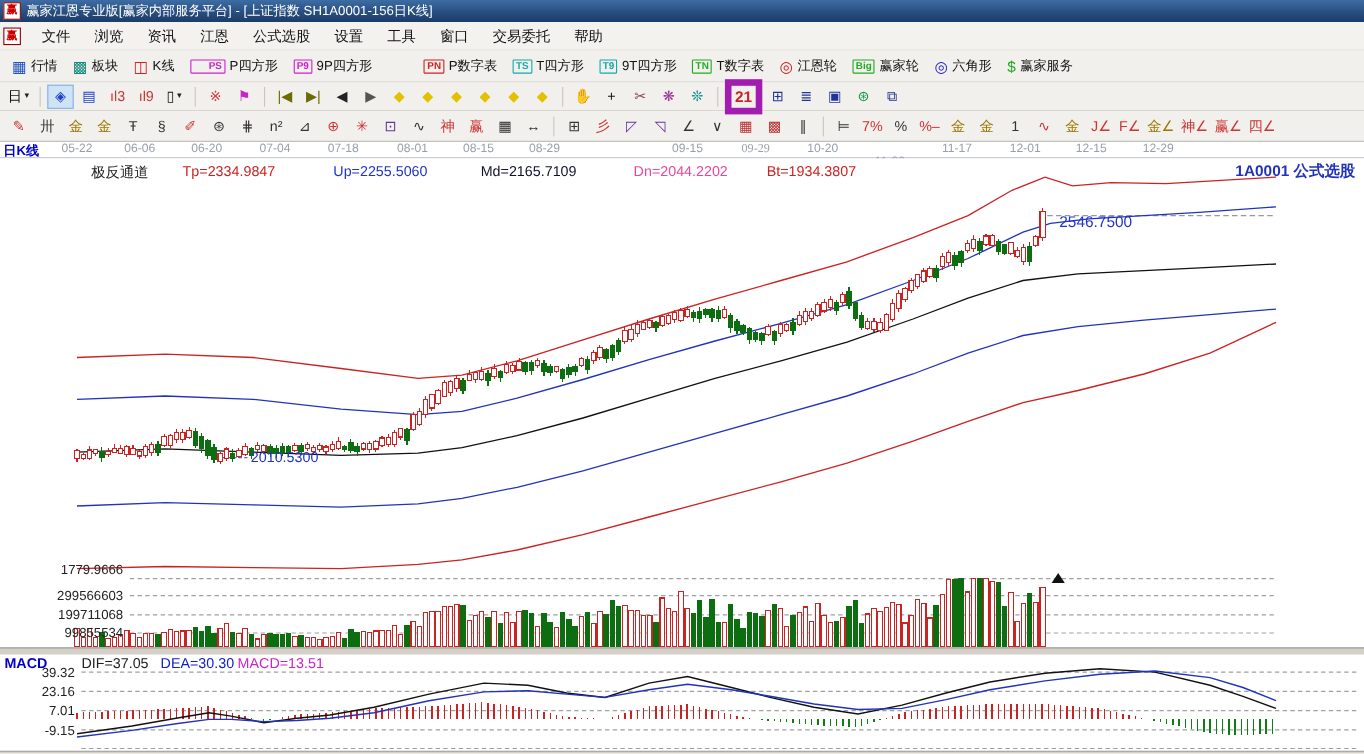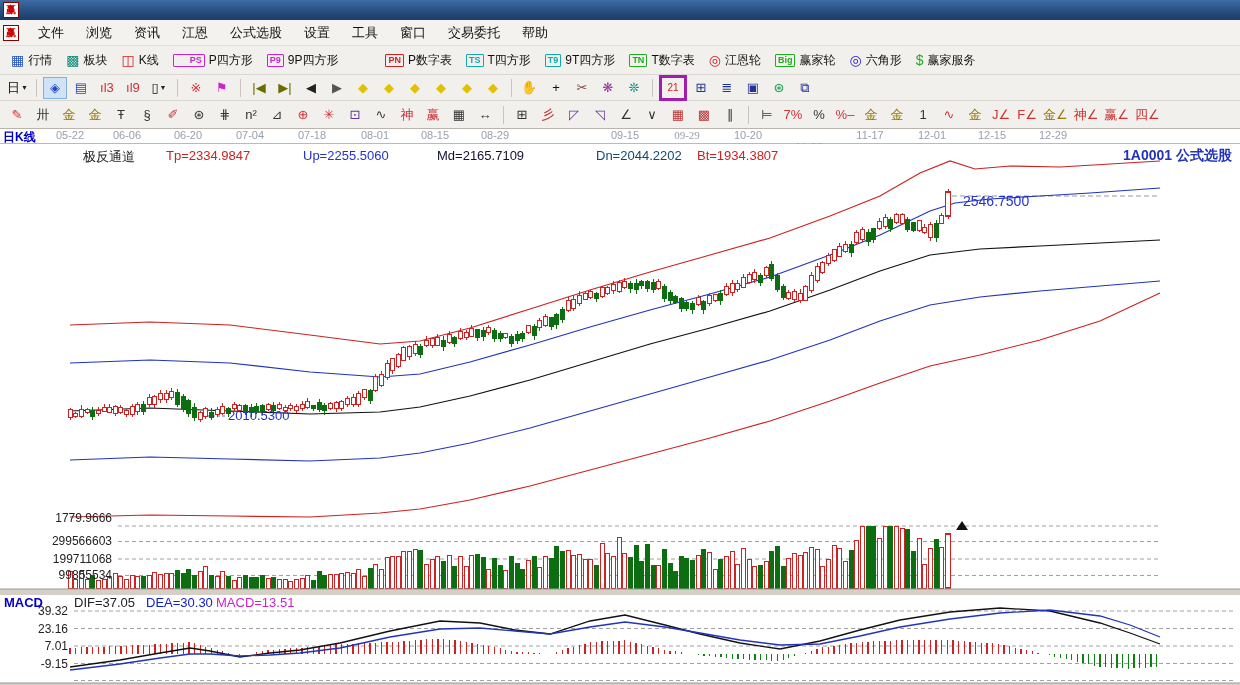--- a/index.html
+++ b/index.html
@@ -17,39 +17,40 @@
   .toolbar{display:flex;align-items:center;background:#f2f0ed;border-bottom:1px solid #d9d6cf;padding-left:4px}
   #toolbar-main{height:28px}
   #toolbar-nav{height:25px}
   #toolbar-draw{height:27px;border-bottom:1px solid #b9b5ae}
   .tb1{display:flex;align-items:center;gap:4px;padding:0 7px;font-size:12px;height:22px}
   .badge{font-size:9px;font-weight:bold;border:1px solid;padding:0 2px;line-height:11px;border-radius:1px}
   .glyph{font-size:14px;line-height:16px}
   .tbicon{min-width:20px;height:20px;display:flex;align-items:center;justify-content:center;
        font-size:13px;margin:0 1px;border:1px solid transparent;white-space:nowrap;padding:0 1px}
   .tbicon.active{background:#cfe3f6;border-color:#86aede}
-  .tbicon.boxed{border:3px solid #a21caf;font-size:10px;font-weight:normal}
+  .tbicon.boxed{border:6px solid #a21caf;font-size:14px;font-weight:bold}
   .tbicon .dd{font-size:7px;color:#222;margin-left:1px}
   .sep{width:1px;height:18px;background:#c9c5be;margin:0 5px;flex:0 0 auto}
   .date-row{position:relative;height:14px;background:#fff;border-bottom:1px solid #b6bac2;font-size:11px}
   .panel-label{position:absolute;left:3px;top:0px;color:#0000cc;font-size:12px;font-weight:bold;z-index:3}
   .date-tick{position:absolute;top:0;width:46px;text-align:center;color:#98a0ac}
   #chart-region{position:relative;width:1240px;height:544px;background:#fff}
   #chart-canvas{position:absolute;left:0;top:0}
   .ov{position:absolute;font-size:13px;white-space:nowrap}
   .rlab{position:absolute;left:0;width:112px;text-align:right;font-size:12px;color:#222;white-space:nowrap}
   .mlab{position:absolute;left:0;width:68px;text-align:right;font-size:12px;color:#222;white-space:nowrap}
   .watermark{position:absolute;right:6px;top:502px;font-size:26px;font-weight:bold;
        color:#d03232;letter-spacing:5px;opacity:.92}
 </style>
 </head>
 <body>
 
 <div class="titlebar">
   <span class="appicon">赢</span>
+  <span>赢家江恩专业版[赢家内部服务平台] - [上证指数  SH1A0001-156日K线]</span>
 </div>
 
 <div class="menubar">
   <span class="appicon">赢</span>
 <span class="menu-item">文件</span>
     <span class="menu-item">浏览</span>
     <span class="menu-item">资讯</span>
     <span class="menu-item">江恩</span>
     <span class="menu-item">公式选股</span>
     <span class="menu-item">设置</span>
@@ -902,21 +903,21 @@
         <line x1="1156.7" y1="650.5" x2="1156.7" y2="664.0" stroke="#0c8010" stroke-width="1.3"></line>
       </g>
       <polyline points="70,664 120,657 160,650 190,645 210,648 240,654 270,650 300,647 340,640 390,628 440,618 480,620 515,627 550,631 590,618 625,612 665,622 700,631 740,640 780,646 820,638 860,627 900,617 950,609 1000,605 1050,608 1100,620 1130,630 1160,641" fill="none" stroke="#111111" stroke-width="1.3"></polyline>
       <polyline points="70,667 120,661 160,655 190,651 210,651 240,653 270,652 300,650 340,645 390,634 440,626 480,625 515,628 550,631 590,624 625,619 665,624 700,630 740,637 780,642 820,641 860,633 900,624 950,616 1000,610 1050,607 1100,613 1130,622 1160,634" fill="none" stroke="#2233bb" stroke-width="1.3"></polyline>
     </svg>
 
   <div class="ov" style="left:83px;top:4px;color:#222">极反通道</div>
   <div class="ov" style="left:166px;top:4px;color:#cc2222">Tp=2334.9847</div>
   <div class="ov" style="left:303px;top:4px;color:#2233cc">Up=2255.5060</div>
   <div class="ov" style="left:437px;top:4px;color:#111133">Md=2165.7109</div>
-  <div class="ov" style="left:596px;top:4px;color:#0c4a6e">Dn=2044.2202</div>
+  <div class="ov" style="left:576px;top:4px;color:#ec4899">Dn=2044.2202</div>
   <div class="ov" style="left:697px;top:4px;color:#cc2222">Bt=1934.3807</div>
 
   <div class="ov" style="right:8px;top:3px;color:#2233bb;font-size:14px;font-weight:bold">1A0001 公式选股</div>
 
   <div class="ov" style="left:963px;top:49px;color:#2233cc;font-size:14px">2546.7500</div>
   <div class="ov" style="left:228px;top:264px;color:#2233cc">2010.5300</div>
 
   <div class="rlab" style="top:367px">1779.9666</div>
   <div class="rlab" style="top:390px">299566603</div>
   <div class="rlab" style="top:408px">199711068</div>

